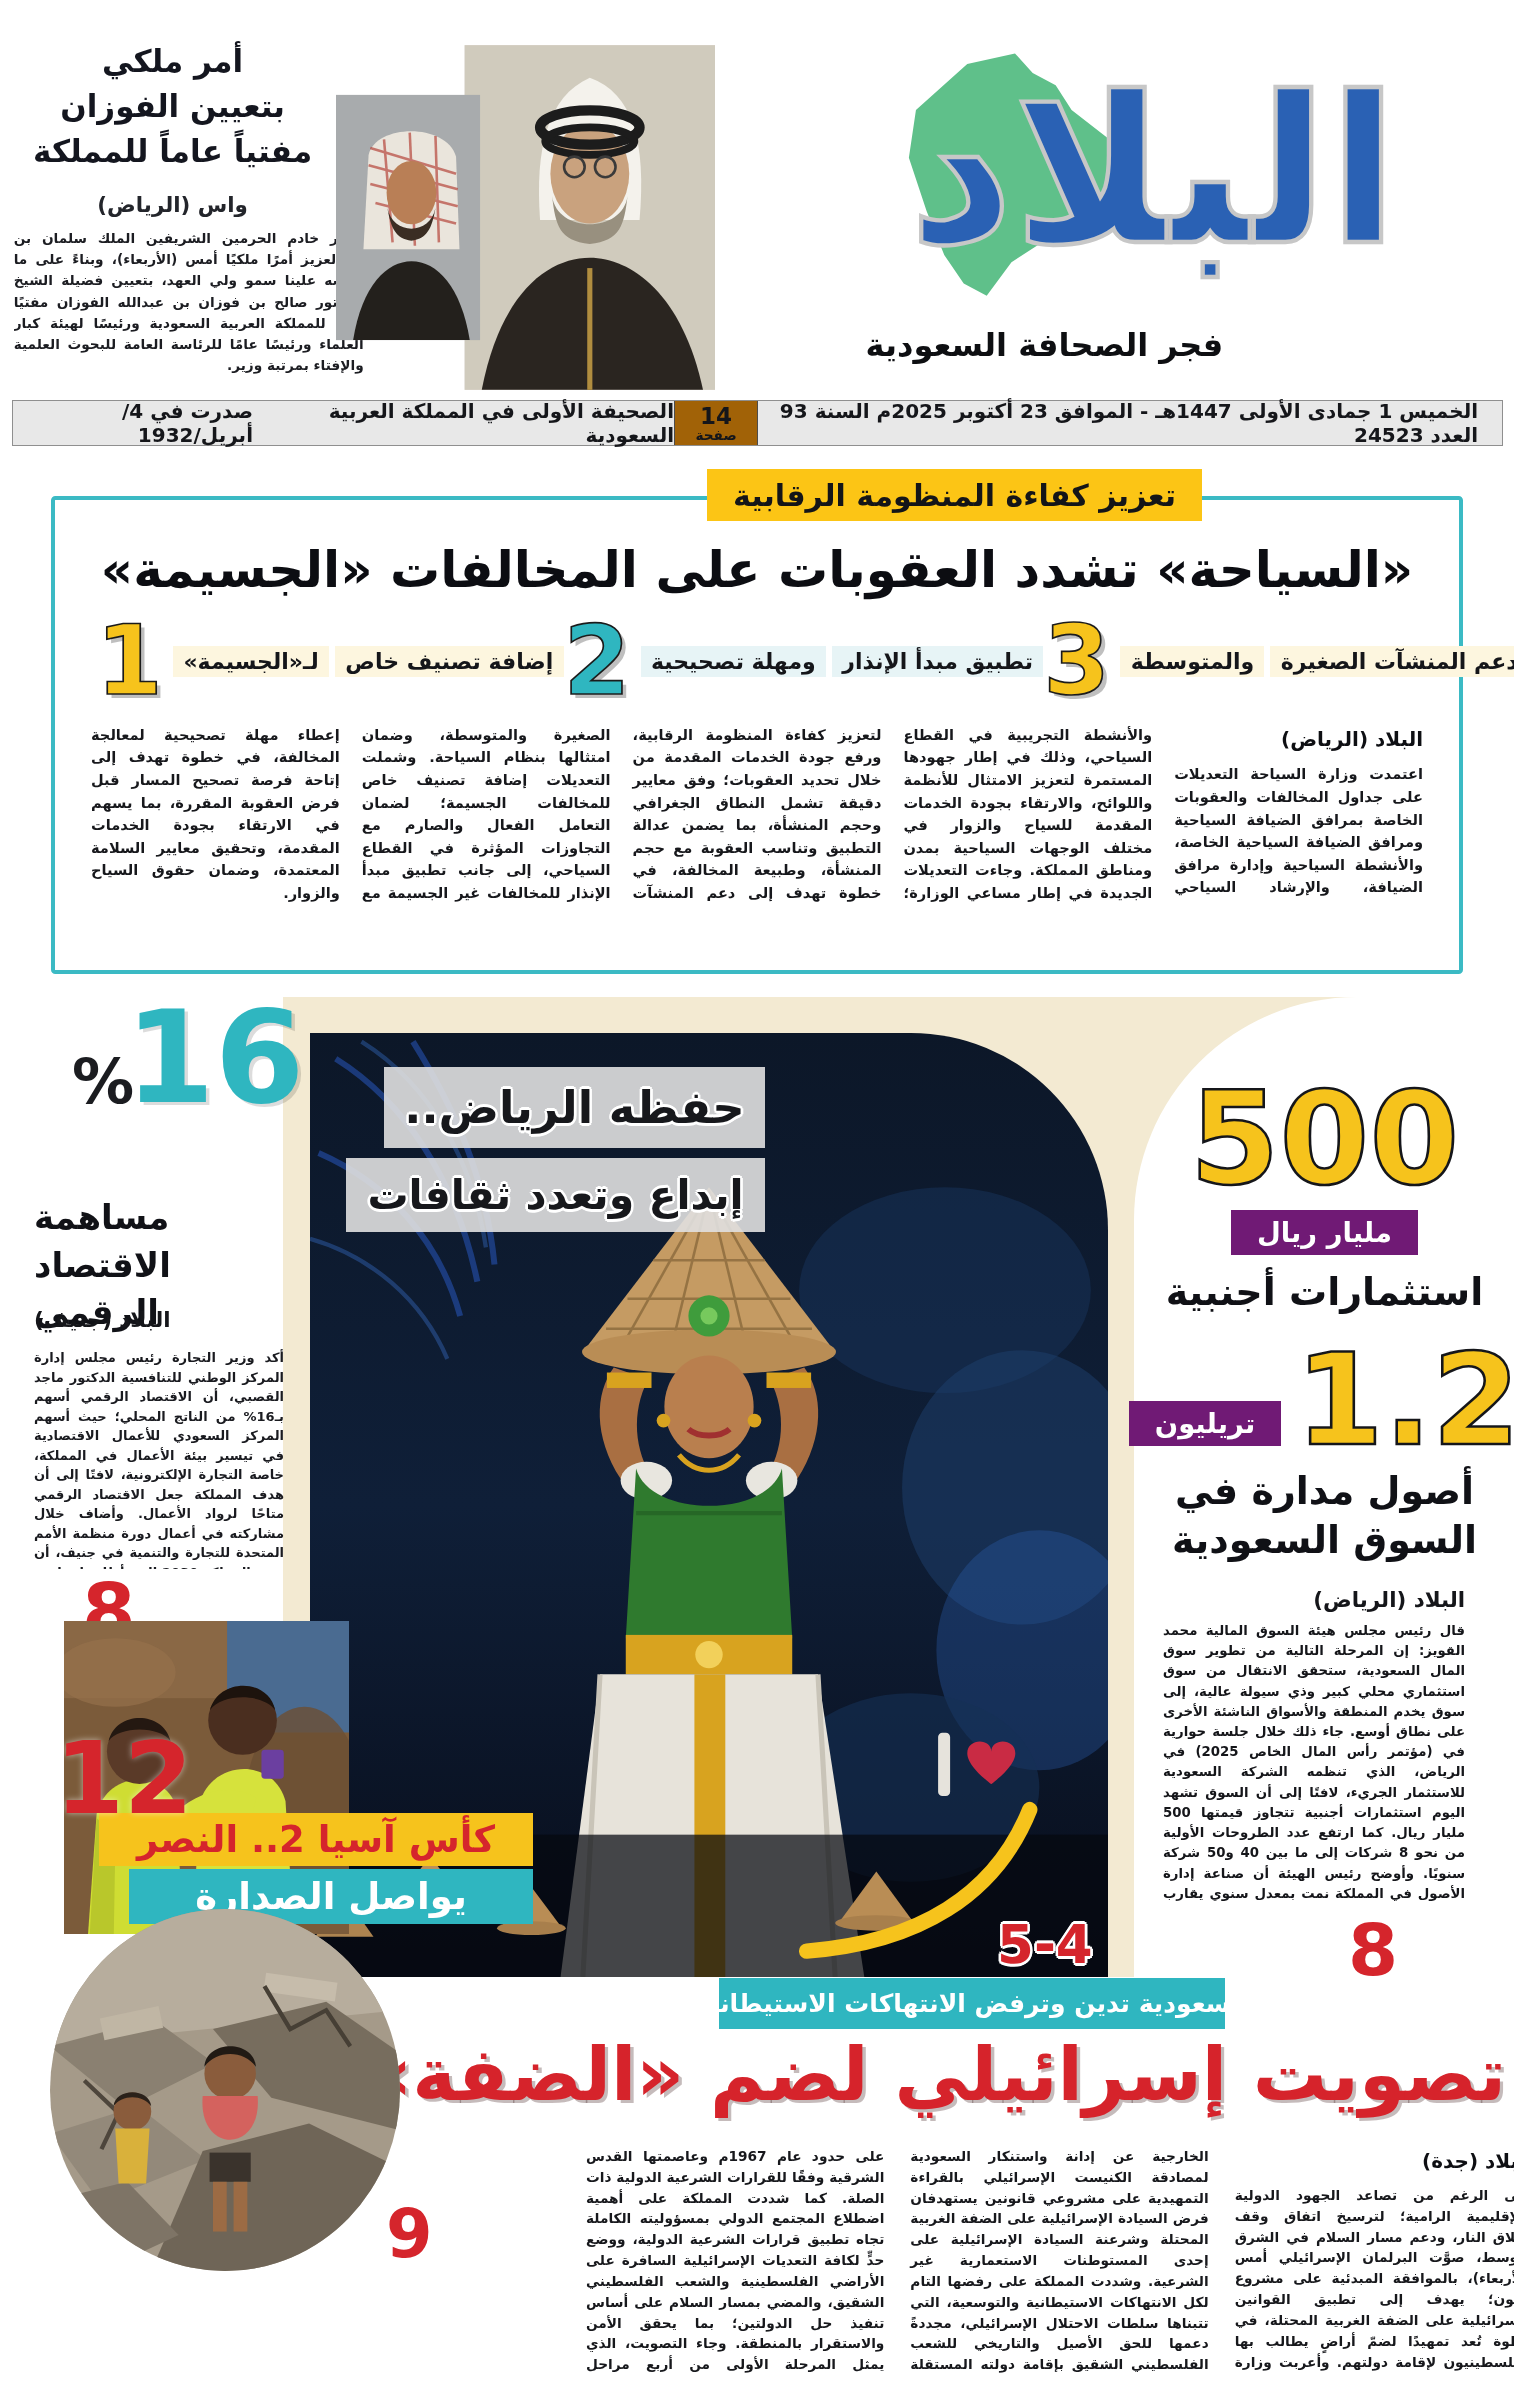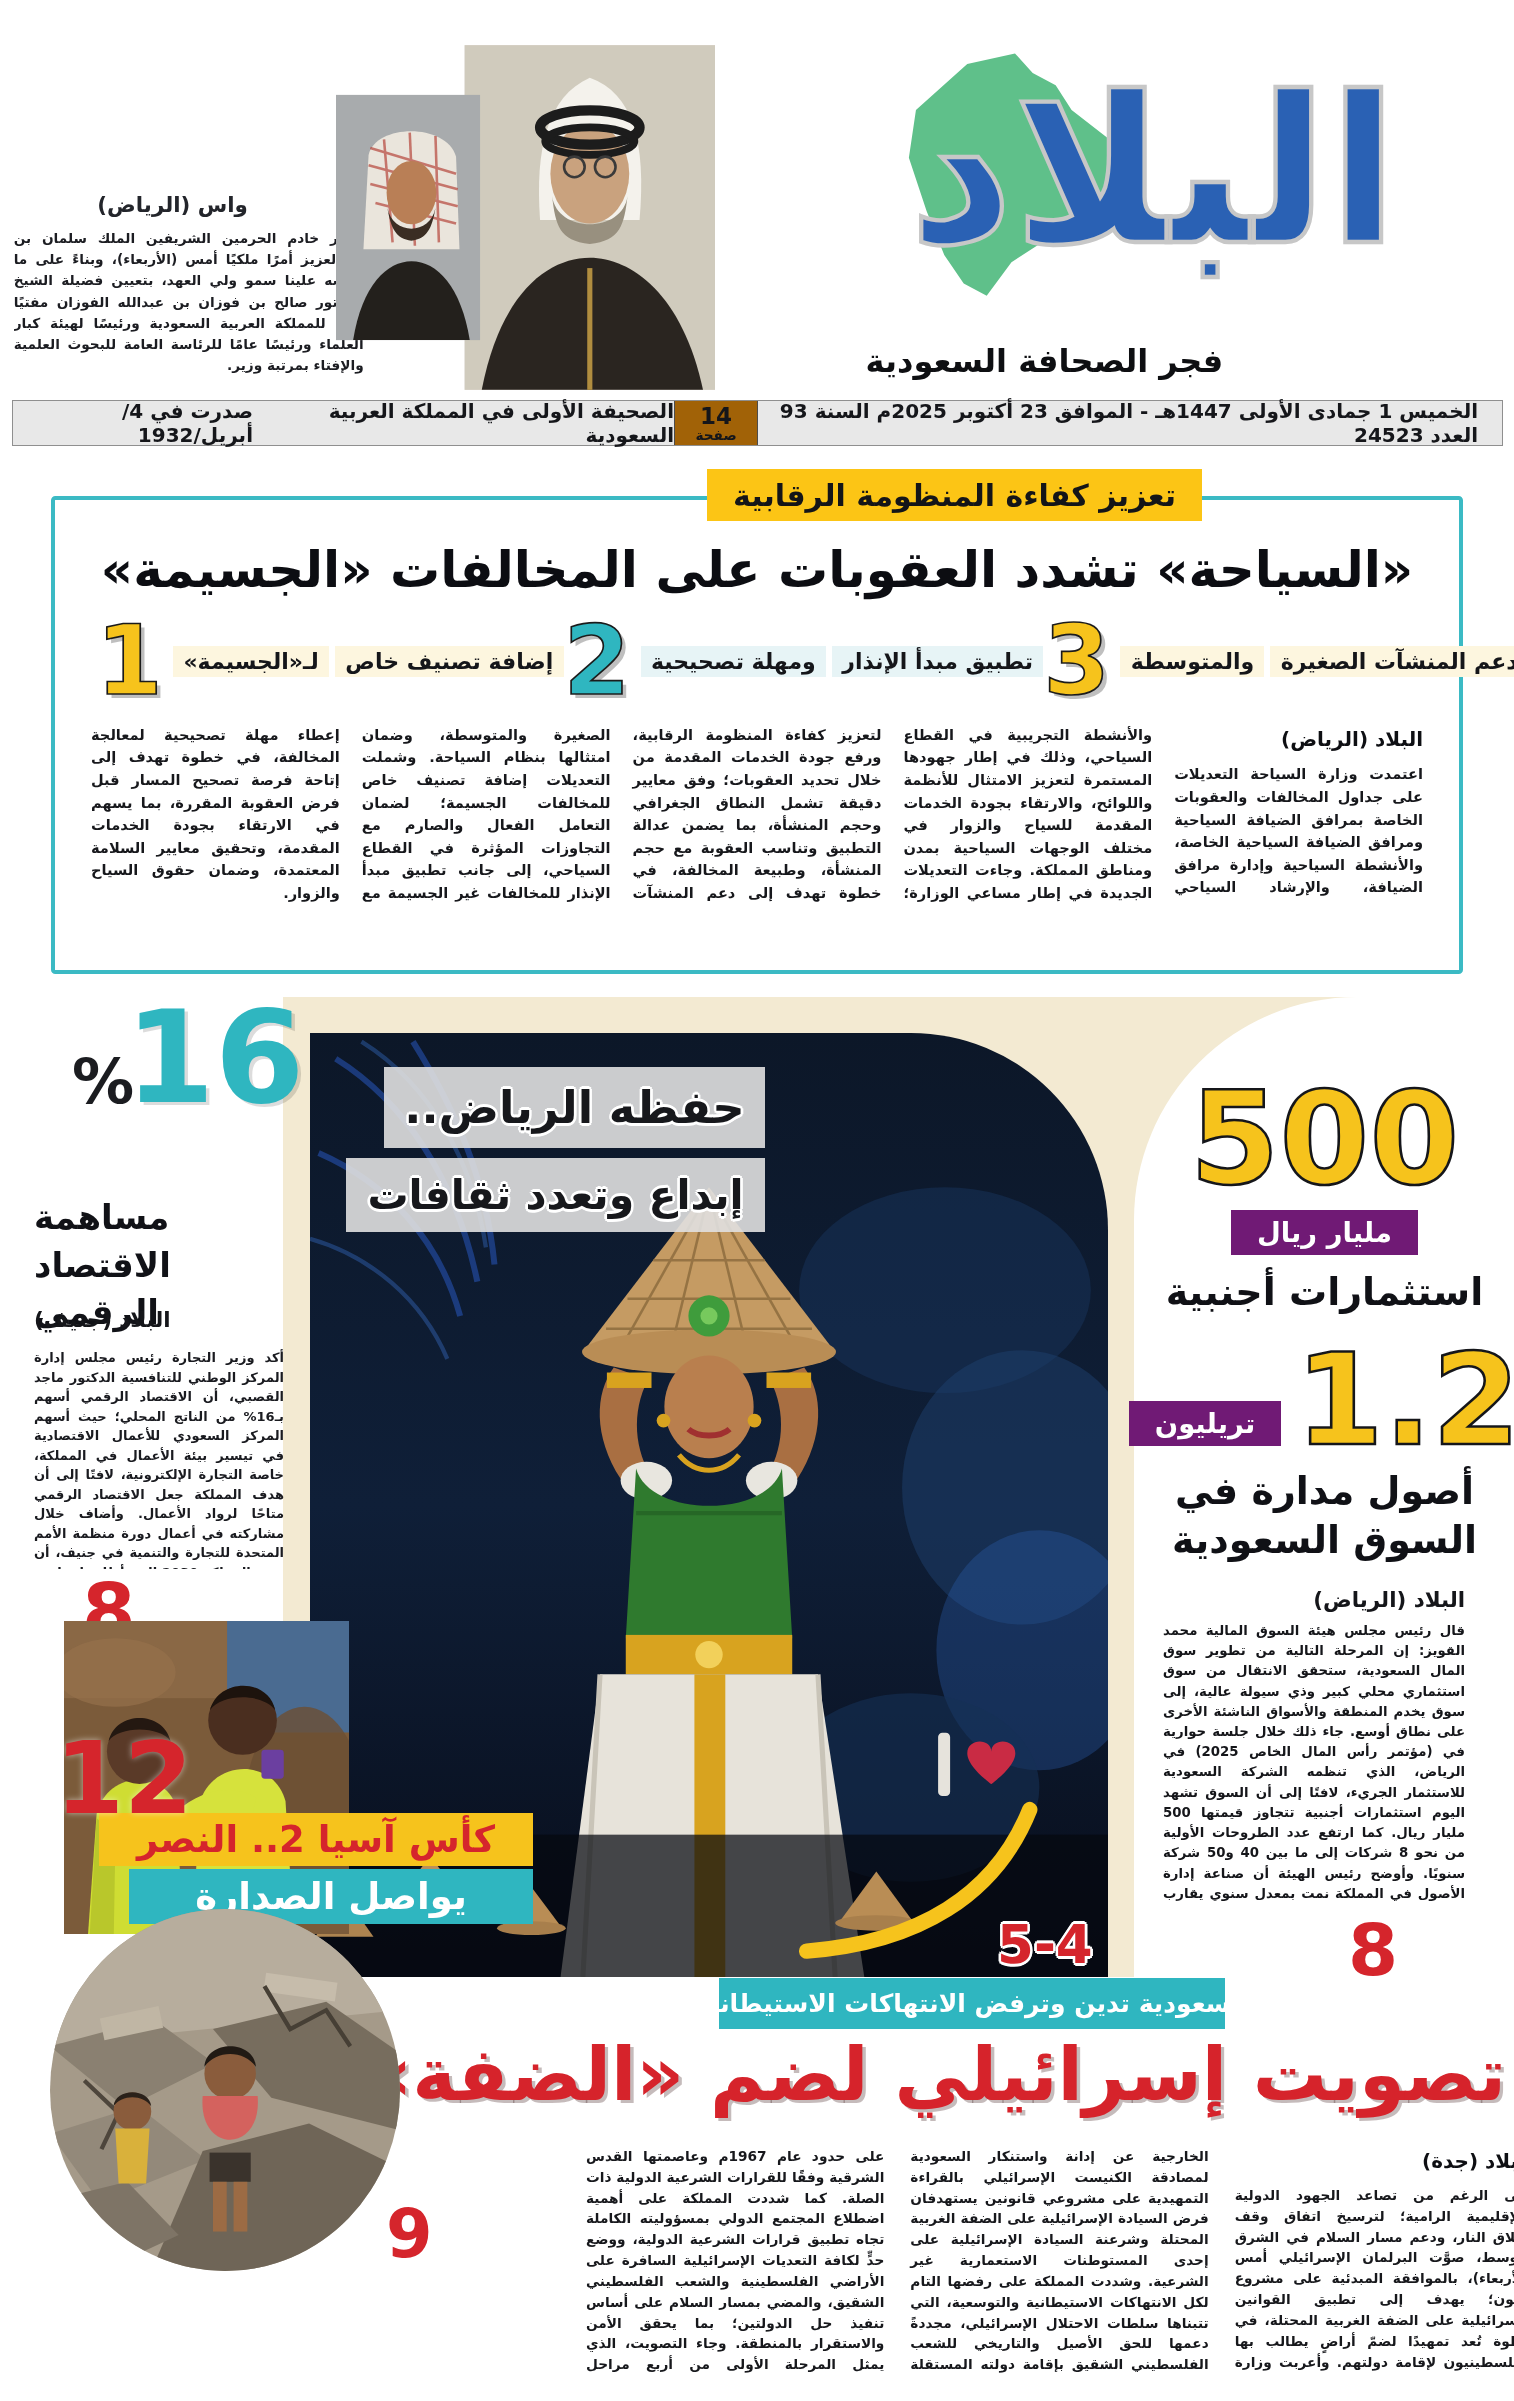--- a/index.html
+++ b/index.html
@@ -11,21 +11,21 @@
   .royal-head{left:8.6px;top:39px;width:328px;text-align:center;font-weight:bold;
               font-size:31px;line-height:1.45;color:#14161f;white-space:nowrap;}
   .royal-agency{left:8.6px;top:192px;width:328px;text-align:center;font-size:21.4px;font-weight:bold;color:#23252b;}
   .royal-body{left:13.7px;top:228px;width:350px;height:163px;overflow:hidden;font-size:13.7px;
               font-weight:bold;line-height:1.55;text-align:justify;color:#1c1d22;}
   .royal-photos{left:336px;top:45px;width:379px;height:345px;}
   .logo{left:836px;top:34px;width:635px;height:374px;}
   .logo-map{position:absolute;left:45px;top:0;width:268px;height:283px;}
   .logo-word{position:absolute;left:0;top:10.3px;width:100%;text-align:center;font-size:204px;
              font-weight:bold;color:#2a61b4;line-height:1.25;-webkit-text-stroke:4.3px #c7c7c7;}
-  .logo-tag{position:absolute;left:6.9px;top:308px;width:403px;text-align:center;font-size:32px;
+  .logo-tag{position:absolute;left:6.9px;top:292px;width:403px;text-align:center;font-size:32px;
             font-weight:bold;color:#0e0f12;}
 
   
   .dateline{left:12px;top:400px;width:1491px;height:46px;background:#e8e8e8;border:1.7px solid #8f8f8f;
             box-sizing:border-box;display:flex;align-items:stretch;}
   .dl-date{flex:0 0 720px;display:flex;align-items:center;padding-right:24px;font-size:20px;font-weight:bold;}
   .dl-pages{flex:0 0 82px;background:#a16207;border-right:1.7px solid #4c4c4c;border-left:1.7px solid #4c4c4c;
             display:flex;flex-direction:column;align-items:center;justify-content:center;line-height:1.05;}
   .dl-pages-num{font-size:23px;font-weight:bold;}
   .dl-pages-lbl{font-size:13.7px;font-weight:bold;}
@@ -106,20 +106,25 @@
                color:#d6232b;z-index:4;line-height:1.1;white-space:nowrap;
                text-shadow:3.4px 3.4px 0 rgba(45,10,10,.28);}
   .wb-body{left:586px;top:2146px;width:947px;height:247px;overflow:hidden;column-count:3;column-gap:26px;
            text-align:justify;font-size:13.7px;font-weight:bold;line-height:1.52;color:#17181c;z-index:3;}
 </style>
 </head>
 <body>
 
 <div class="page">
 
+  <div class="abs royal-head">
+    <div>أمر ملكي</div>
+    <div>بتعيين الفوزان</div>
+    <div>مفتياً عاماً للمملكة</div>
+  </div>
   <div class="abs royal-agency">واس (الرياض)</div>
   <div class="abs royal-body">أصدر خادم الحرمين الشريفين الملك سلمان بن عبدالعزيز أمرًا ملكيًا أمس (الأربعاء)، وبناءً على ما عرضه علينا سمو ولي العهد، بتعيين فضيلة الشيخ الدكتور صالح بن فوزان بن عبدالله الفوزان مفتيًا عامًا للمملكة العربية السعودية ورئيسًا لهيئة كبار العلماء ورئيسًا عامًا للرئاسة العامة للبحوث العلمية والإفتاء بمرتبة وزير.</div>
 
   <div class="abs royal-photos">
     <svg width="379" height="345" viewBox="0 0 442 402">
       <rect x="150" y="0" width="292" height="402" fill="#d6d0c4"></rect>
       <rect x="150" y="0" width="292" height="402" fill="#c9c2b3" opacity=".4"></rect>
       <path d="M170,402 C192,288 248,248 296,248 C344,248 404,290 428,402 Z" fill="#2a2520"></path>
       <path d="M296,260 L296,402" stroke="#b08d3f" stroke-width="6"></path>
       <path d="M296,38 C246,60 232,122 238,204 L354,204 C362,112 346,56 296,38 Z" fill="#f4f2ec"></path>

